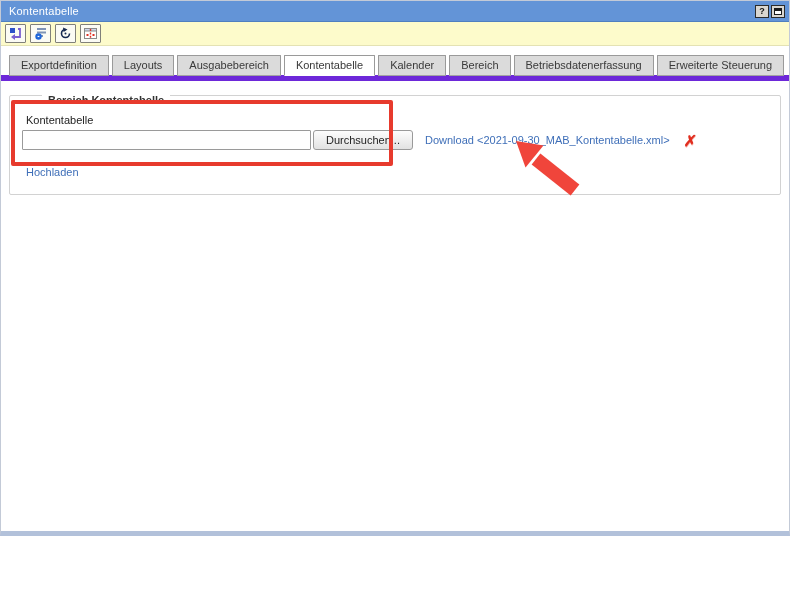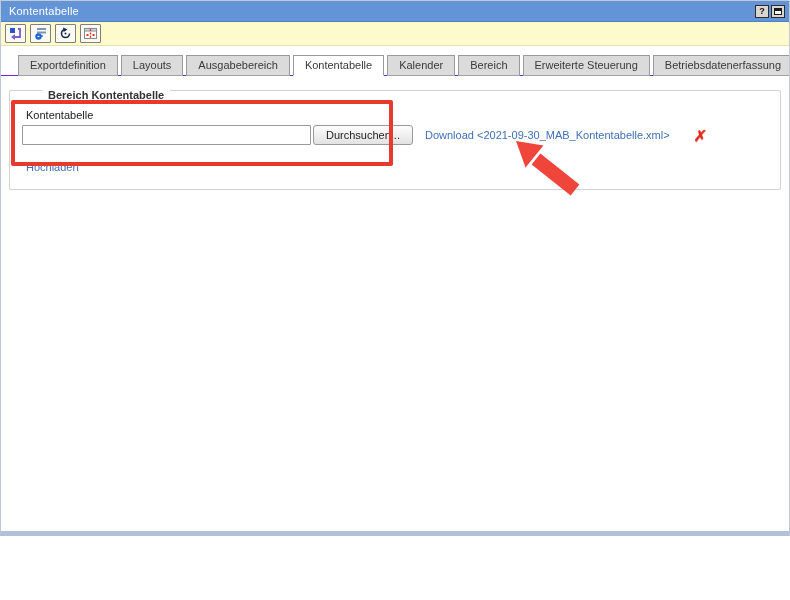--- a/index.html
+++ b/index.html
@@ -26,21 +26,21 @@
     display:flex; align-items:center; padding-left:4px;
   }
   .tool-btn {
     width:21px; height:19px; margin-right:4px; background:#fbfbf4;
     border:1px solid #80807a; border-radius:1px;
     display:flex; align-items:center; justify-content:center; cursor:pointer;
   }
   .tool-btn svg { display:block; }
   .gap { height:9px; background:#fff; }
   
-  .tabbar { display:flex; gap:3px; padding-left:17px; border-bottom:1px solid #6d28d9; }
+  .tabbar { display:flex; gap:3px; padding-left:8px; border-bottom:6px solid #6d28d9; }
   .tab {
     font-size:11px; color:#3a3a3a; background:#dbdbdb;
     border:1px solid #9a9a9a; padding:3px 11px 4px;
     border-radius:1px 1px 0 0; margin-bottom:-1px; cursor:pointer; white-space:nowrap;
   }
   .tab { border-bottom:1px solid #a3a3a3; }
   .tab--active { background:#fff; border-bottom:1px solid #fff; font-weight:normal; }
   
   .content { position:relative; padding:14px 8px 0; }
   .group {
@@ -55,21 +55,21 @@
   .file-row { display:flex; align-items:center; margin-left:4px; }
   .file-input {
     width:289px; height:20px; border:1px solid #9a9a9a; border-radius:1px;
     font-size:11px; padding:0 4px; color:#222; background:#fff;
   }
   .browse-btn {
     height:20px; margin-left:2px; padding:0 12px; font-size:11px; color:#222;
     background:linear-gradient(#fdfdfd,#e2e2e2); border:1px solid #9a9a9a;
     border-radius:3px; cursor:pointer; font-family:"Liberation Sans", sans-serif;
   }
-  .download-wrap { display:flex; align-items:center; margin-left:12px;gap:10px; }
+  .download-wrap { display:flex; align-items:center; margin-left:12px; }
   .link { color:#3f6fb8; font-size:11px; text-decoration:none; cursor:pointer; }
   .delete-x {
     margin-left:14px; color:#e02e1f; font-size:15px; font-weight:bold;
     line-height:1; cursor:pointer; transform:skewX(-6deg);
     text-shadow:0.5px 0.5px 0 #f9b0a8;
   }
   .upload-row { margin:12px 0 0 8px; }
   
   .annotation-layer { position:absolute; inset:0; pointer-events:none; z-index:10; }
   .anno-rect {
@@ -130,22 +130,22 @@
 
   <div class="gap"></div>
 
   <div class="tabbar">
     <span class="tab">Exportdefinition</span>
     <span class="tab">Layouts</span>
     <span class="tab">Ausgabebereich</span>
     <span class="tab tab--active">Kontentabelle</span>
     <span class="tab">Kalender</span>
     <span class="tab">Bereich</span>
+    <span class="tab">Betriebsdatenerfassung</span>
     <span class="tab">Erweiterte Steuerung</span>
-    <span class="tab">Betriebsdatenerfassung</span>
   </div>
 
   <div class="content">
     <div class="group">
       <span class="legend">Bereich Kontentabelle</span>
       <div class="group-inner">
         <div class="field-label">Kontentabelle</div>
         <div class="file-row">
           <input class="file-input" type="text" value="" style="">
           <button class="browse-btn">Durchsuchen...</button>

